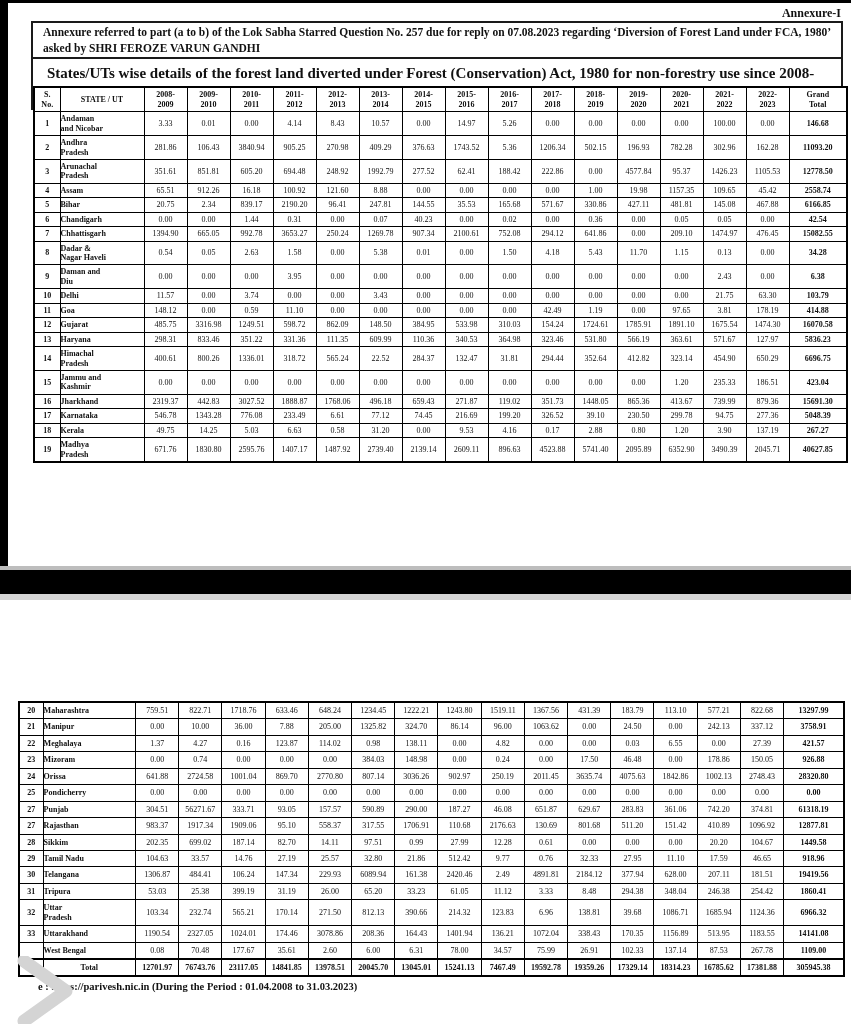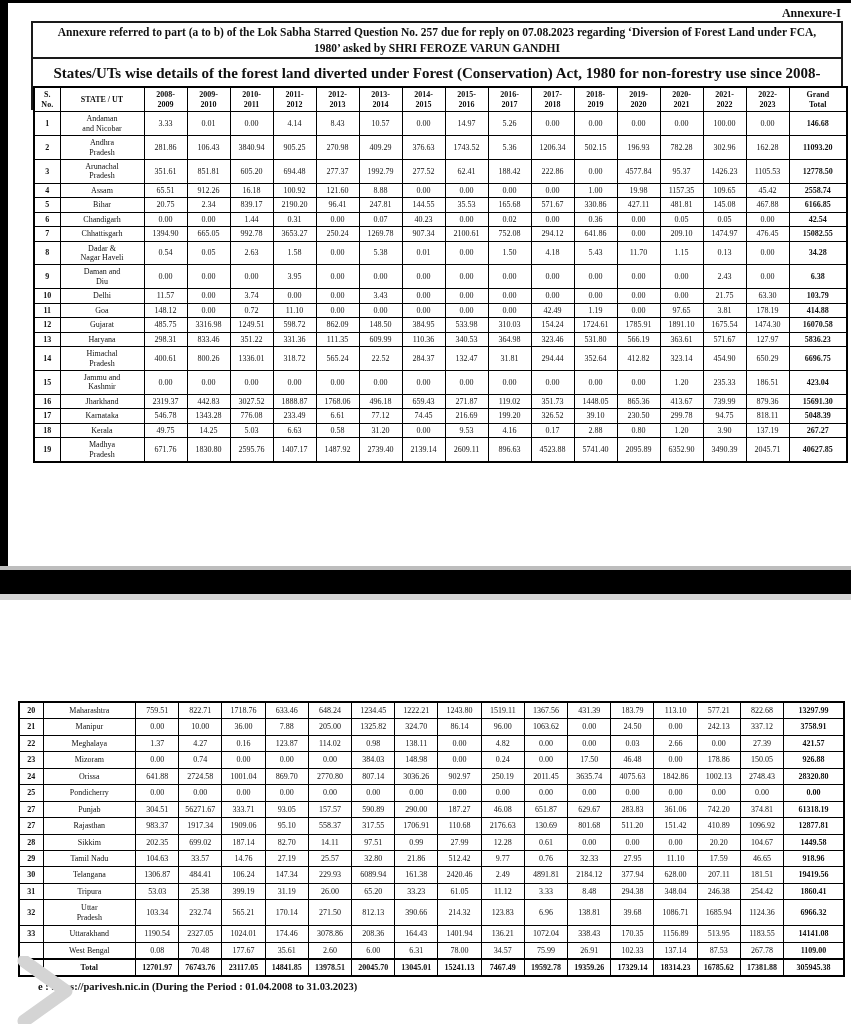--- a/index.html
+++ b/index.html
@@ -10,35 +10,35 @@
   
   .edge-top{position:absolute;left:0;top:0;width:851px;height:3px;background:#000;}
   .edge-left{position:absolute;left:0;top:0;width:8px;height:568px;background:#000;}
   .band{position:absolute;left:0;top:566px;width:851px;}
   .band .g1{height:4px;background:#bdbdbd;}
   .band .blk{height:24px;background:#000;}
   .band .g2{height:6px;background:#d6d6d6;}
 
   .annexure{position:absolute;top:6px;right:10px;font-weight:bold;font-size:12px;}
   .box{position:absolute;left:31px;right:8px;border:2px solid #1a1a1a;
-       text-align:center;font-weight:bold;background:#fff;}
+       text-align:left;font-weight:bold;background:#fff;}
   .title-box{top:21px;font-size:11.5px;line-height:1.35;padding:2px 10px;}
   .subtitle-box{top:57px;font-size:15px;line-height:1.3;padding:5px 14px;}
 
   table{border-collapse:collapse;table-layout:fixed;background:#fff;}
   #table1{position:absolute;left:33px;top:86px;width:812px;border:2px solid #000;}
   #table2{position:absolute;left:18px;top:701px;width:827px;border:2px solid #000;}
   th,td{border:1px solid #000;overflow:hidden;}
   th{font-size:8px;font-weight:bold;text-align:center;white-space:pre-line;
      line-height:1.2;padding:2px 0;}
   td{font-size:8px;text-align:center;line-height:1.18;}
   #table1 td{padding:2px 0;}
   #table2 td{padding:3px 0;}
   td.sno{font-weight:bold;}
-  td.state{font-weight:normal;text-align:center;padding-left:3px;white-space:pre-line;}
+  td.state{font-weight:bold;text-align:left;padding-left:3px;white-space:pre-line;}
   td.gt{font-weight:bold;}
   tr.total td{font-weight:bold;border-top:2px solid #000;}
   tr.total td.state{text-align:center;padding-left:0;}
 
   .footer-note{position:absolute;left:38px;top:981px;font-weight:bold;font-size:10.5px;}
   .chevron{position:absolute;left:14px;top:956px;}
 </style>
 </head>
 <body>
 
@@ -159,21 +159,21 @@
         <td class="gt">11093.20</td>
       </tr>
       <tr>
         <td class="sno">3</td>
         <td class="state">Arunachal
 Pradesh</td>
         <td class="num">351.61</td>
         <td class="num">851.81</td>
         <td class="num">605.20</td>
         <td class="num">694.48</td>
-        <td class="num">277.37</td>
+        <td class="num">248.92</td>
         <td class="num">1992.79</td>
         <td class="num">277.52</td>
         <td class="num">62.41</td>
         <td class="num">188.42</td>
         <td class="num">222.86</td>
         <td class="num">0.00</td>
         <td class="num">4577.84</td>
         <td class="num">95.37</td>
         <td class="num">1426.23</td>
         <td class="num">1105.53</td>
@@ -319,21 +319,21 @@
         <td class="num">0.00</td>
         <td class="num">21.75</td>
         <td class="num">63.30</td>
         <td class="gt">103.79</td>
       </tr>
       <tr>
         <td class="sno">11</td>
         <td class="state">Goa</td>
         <td class="num">148.12</td>
         <td class="num">0.00</td>
-        <td class="num">0.72</td>
+        <td class="num">0.59</td>
         <td class="num">11.10</td>
         <td class="num">0.00</td>
         <td class="num">0.00</td>
         <td class="num">0.00</td>
         <td class="num">0.00</td>
         <td class="num">0.00</td>
         <td class="num">42.49</td>
         <td class="num">1.19</td>
         <td class="num">0.00</td>
         <td class="num">97.65</td>
@@ -453,21 +453,21 @@
         <td class="num">6.61</td>
         <td class="num">77.12</td>
         <td class="num">74.45</td>
         <td class="num">216.69</td>
         <td class="num">199.20</td>
         <td class="num">326.52</td>
         <td class="num">39.10</td>
         <td class="num">230.50</td>
         <td class="num">299.78</td>
         <td class="num">94.75</td>
-        <td class="num">818.11</td>
+        <td class="num">277.36</td>
         <td class="gt">5048.39</td>
       </tr>
       <tr>
         <td class="sno">18</td>
         <td class="state">Kerala</td>
         <td class="num">49.75</td>
         <td class="num">14.25</td>
         <td class="num">5.03</td>
         <td class="num">6.63</td>
         <td class="num">0.58</td>
@@ -583,21 +583,21 @@
         <td class="num">0.16</td>
         <td class="num">123.87</td>
         <td class="num">114.02</td>
         <td class="num">0.98</td>
         <td class="num">138.11</td>
         <td class="num">0.00</td>
         <td class="num">4.82</td>
         <td class="num">0.00</td>
         <td class="num">0.00</td>
         <td class="num">0.03</td>
-        <td class="num">2.66</td>
+        <td class="num">6.55</td>
         <td class="num">0.00</td>
         <td class="num">27.39</td>
         <td class="gt">421.57</td>
       </tr>
       <tr>
         <td class="sno">23</td>
         <td class="state">Mizoram</td>
         <td class="num">0.00</td>
         <td class="num">0.74</td>
         <td class="num">0.00</td>

